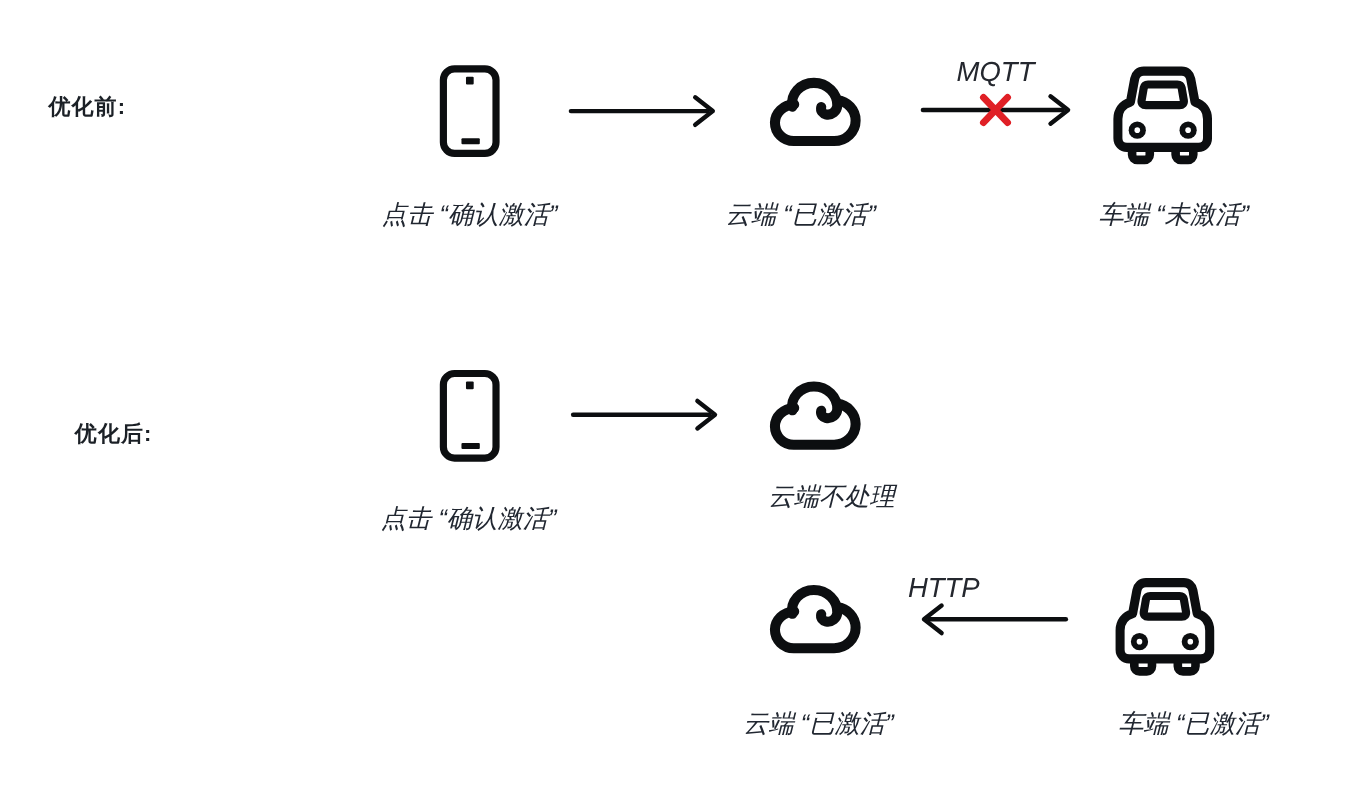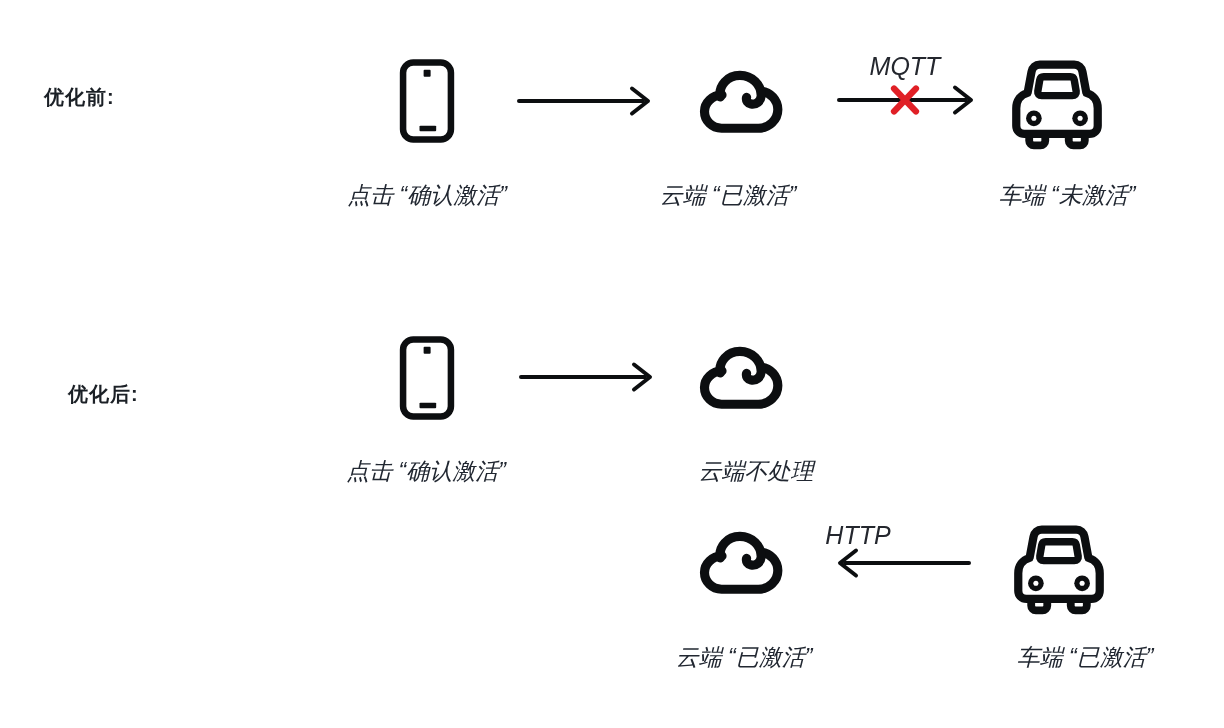--- a/index.html
+++ b/index.html
@@ -109,21 +109,21 @@
   </div>
 
   <div class="abs icon" style="left:692px;top:339px;">
     <svg width="100" height="78" viewBox="0 0 24 18">
       <path d="M7.2 7.3 C4.8 7.4 3.0 9.2 3.0 11.3 C3.0 13.5 4.8 15.3 7.1 15.3 L15.9 15.3 C18.5 15.3 20.6 13.3 20.6 10.8 C20.6 8.5 18.8 6.6 16.6 6.4" fill="none" stroke="currentColor" stroke-width="2.2" stroke-linecap="round" stroke-linejoin="round"></path>
       <path d="M6.8 7.8 C6.3 5.1 8.5 2.6 11.5 2.6 C14.4 2.6 16.7 4.9 16.6 7.6 C16.5 8.8 15.4 9.7 14.2 9.5 C13.4 9.3 12.9 8.7 13.1 7.9" fill="none" stroke="currentColor" stroke-width="2.2" stroke-linecap="round" stroke-linejoin="round"></path>
     </svg>
   </div>
 
   <div class="abs caption" style="left:251px;top:456px;">点击 “确认激活”</div>
-  <div class="abs caption" style="left:581px;top:456px;">云端不处理</div>
+  <div class="abs caption" style="left:581px;top:436px;">云端不处理</div>
 
   <div class="abs icon" style="left:692px;top:524px;">
     <svg width="100" height="78" viewBox="0 0 24 18">
       <path d="M7.2 7.3 C4.8 7.4 3.0 9.2 3.0 11.3 C3.0 13.5 4.8 15.3 7.1 15.3 L15.9 15.3 C18.5 15.3 20.6 13.3 20.6 10.8 C20.6 8.5 18.8 6.6 16.6 6.4" fill="none" stroke="currentColor" stroke-width="2.2" stroke-linecap="round" stroke-linejoin="round"></path>
       <path d="M6.8 7.8 C6.3 5.1 8.5 2.6 11.5 2.6 C14.4 2.6 16.7 4.9 16.6 7.6 C16.5 8.8 15.4 9.7 14.2 9.5 C13.4 9.3 12.9 8.7 13.1 7.9" fill="none" stroke="currentColor" stroke-width="2.2" stroke-linecap="round" stroke-linejoin="round"></path>
     </svg>
   </div>
 
   <div class="abs proto" style="left:788px;top:521px;">HTTP</div>
 

